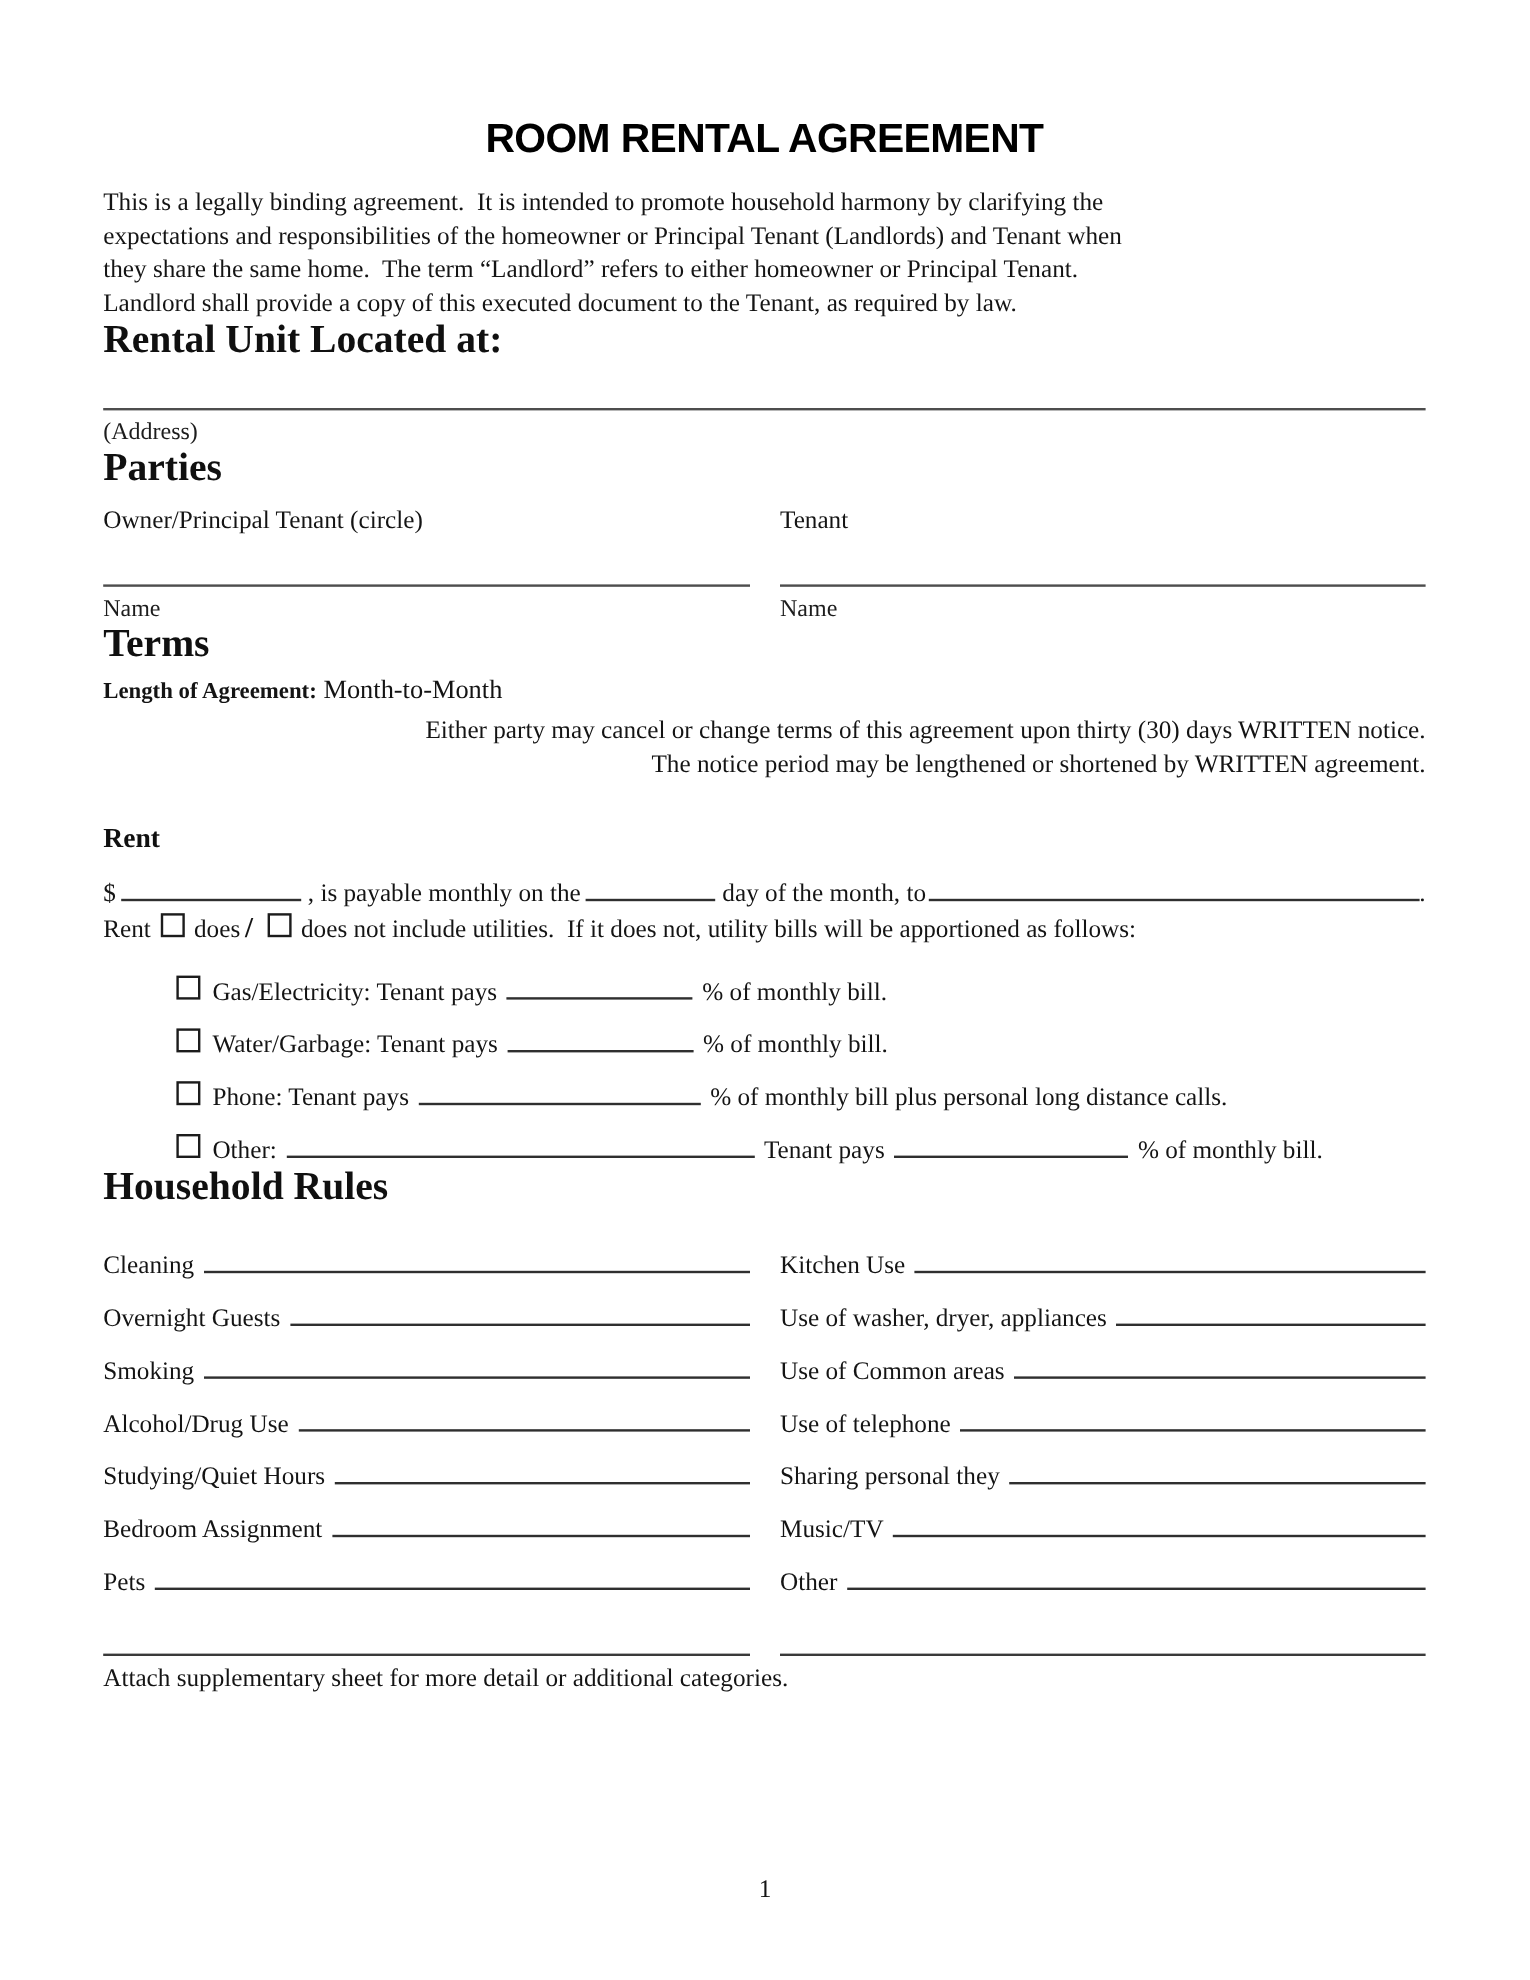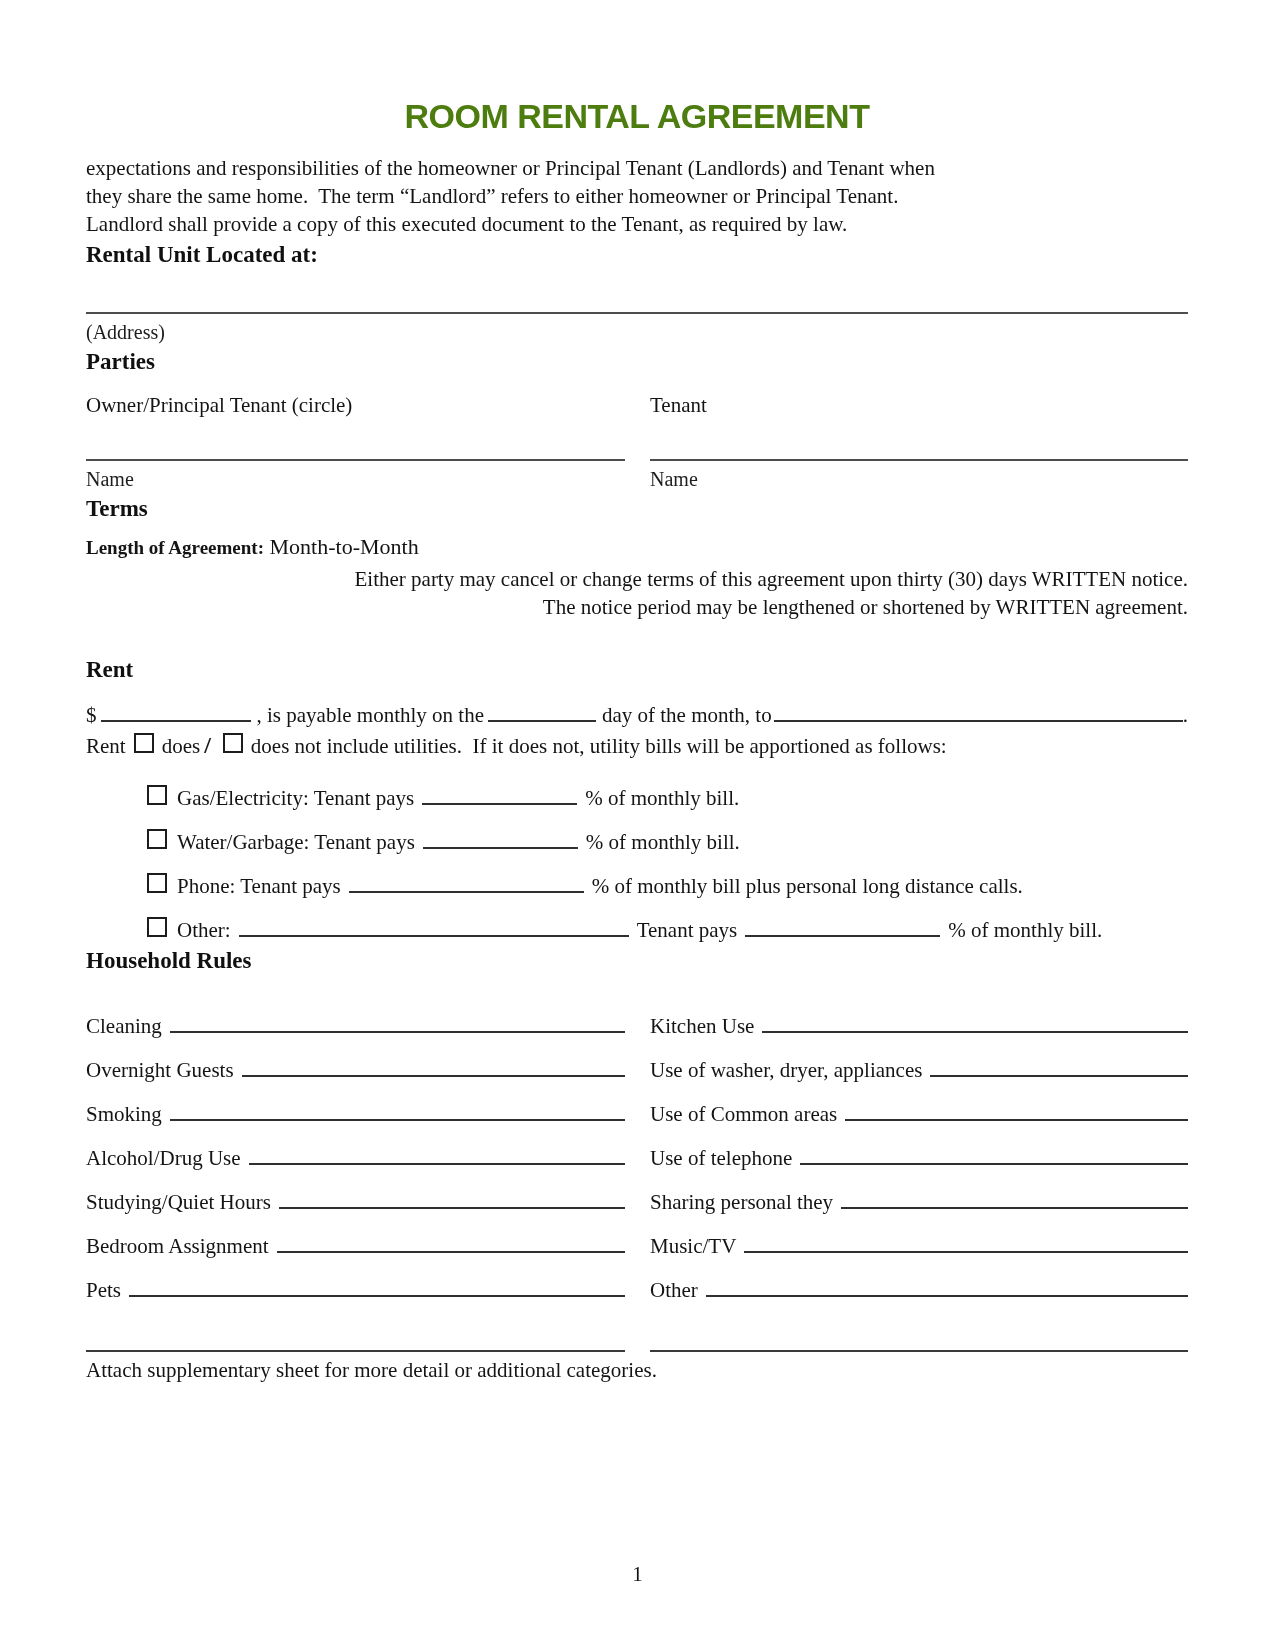--- a/index.html
+++ b/index.html
@@ -16,27 +16,27 @@
   }
   .line-text { white-space:pre-wrap; }
   .nowrap { white-space:pre; }
 
   .title {
     font-family:"Liberation Sans", sans-serif;
     font-weight:700;
     font-size:34px; line-height:40px;
     letter-spacing:-0.5px;
     text-align:center;
-    color:#4d7c0f;
+    color:#000000;
   }
   .intro { margin-top:18px; }
 
   h2.sec {
     margin:0; font-weight:700;
-    font-size:23px; line-height:34px;
+    font-size:33px; line-height:34px;
     color:#101010;
   }
   .sec-rental { margin-top:32px; }
   .sec-parties { margin-top:28px; }
   .sec-terms { margin-top:26px; }
   .sec-household { margin-top:26px; }
 
   .h3 {
     font-weight:700; font-size:23px; line-height:30px; color:#101010;
   }
@@ -105,20 +105,21 @@
   }
 </style>
 </head>
 <body>
 
 <div class="page">
 
   <div class="title">ROOM RENTAL AGREEMENT</div>
 
   <div class="intro">
+    <div class="line-text">This is a legally binding agreement.  It is intended to promote household harmony by clarifying the</div>
     <div class="line-text">expectations and responsibilities of the homeowner or Principal Tenant (Landlords) and Tenant when</div>
     <div class="line-text">they share the same home.  The term “Landlord” refers to either homeowner or Principal Tenant.</div>
     <div class="line-text">Landlord shall provide a copy of this executed document to the Tenant, as required by law.</div>
   </div>
 
   <h2 class="sec sec-rental">Rental Unit Located at:</h2>
   <div class="rule-line address-line"></div>
   <div class="caption">(Address)</div>
 
   <h2 class="sec sec-parties">Parties</h2>

